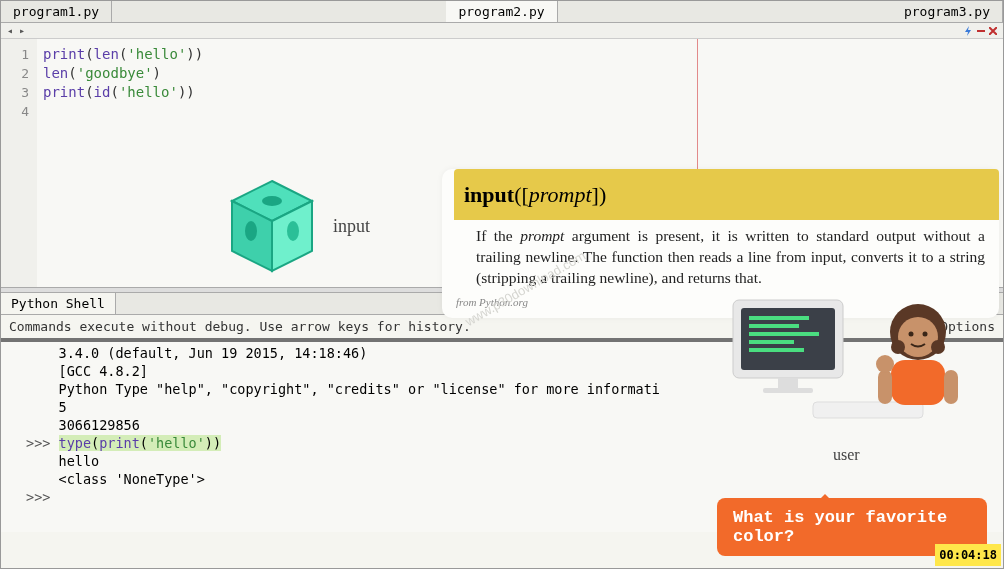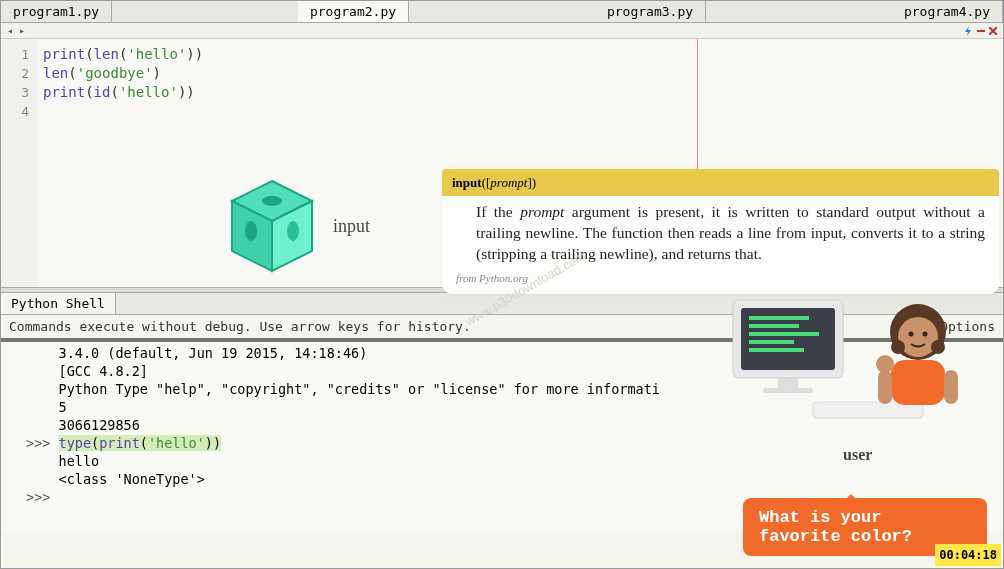--- a/index.html
+++ b/index.html
@@ -97,24 +97,25 @@
   position: absolute;
   left: 405px;
   top: 130px;
   right: 4px;
   background: #fdfdfb;
   border-radius: 10px;
   box-shadow: 0 0 6px rgba(0,0,0,0.05);
 }
 .doc-sig {
   background: #e6c94a;
-  padding: 4px 10px;
+  padding: 16px 10px;
   border-radius: 4px 4px 0 0;
   font-family: Georgia, serif;
-  font-size: 13px;
+  font-size: 22px;
+  margin-left: 12px;
 }
 .doc-sig b { font-weight: bold; }
 .doc-sig i { font-style: italic; }
 .doc-body {
   padding: 6px 14px 4px 34px;
   font-family: Georgia, serif;
   font-size: 15.5px;
   line-height: 1.35;
   color: #222;
   text-align: justify;
@@ -189,21 +190,21 @@
   position: absolute;
   right: 16px;
   bottom: 12px;
   background: #f26a2a;
   color: #fff;
   padding: 10px 16px;
   border-radius: 8px;
   font-family: "Courier New", monospace;
   font-weight: bold;
   font-size: 17px;
-  width: 244px;
+  width: 270px;
   margin-left: 12px;
 }
 .speech::after {
   content: "";
   position: absolute;
   top: -12px;
   left: 100px;
   border: 8px solid transparent;
   border-bottom-color: #f26a2a;
 }
@@ -218,32 +219,30 @@
   font-weight: bold;
   padding: 4px 4px;
 }
 .user-label {
   font-family: Georgia, serif;
   font-size: 16px;
   color: #444;
   text-align: center;
   position: absolute;
   bottom: -2px;
-  left: 120px;
-  font-weight: bold;
+  left: 110px;
 }
 </style>
 </head>
 <body>
 
 <div class="tabs">
   <div class="tab">program1.py</div>
   <div class="tab active">program2.py</div>
   <div class="tab">program3.py</div>
-  <div class="tab">program4.py</div>
 </div>
 
 <div class="nav-row">
   <span class="nav-left">◂ ▸</span>
   <span class="nav-right">
     <svg width="10" height="10" viewBox="0 0 10 10">
         <path d="M6 0 L2 6 L5 6 L4 10 L8 4 L5 4 Z" fill="#3a7ad9"></path>
       </svg>
     <svg width="8" height="8" viewBox="0 0 8 8">
         <rect y="3" width="8" height="2" fill="#c03030"></rect>

